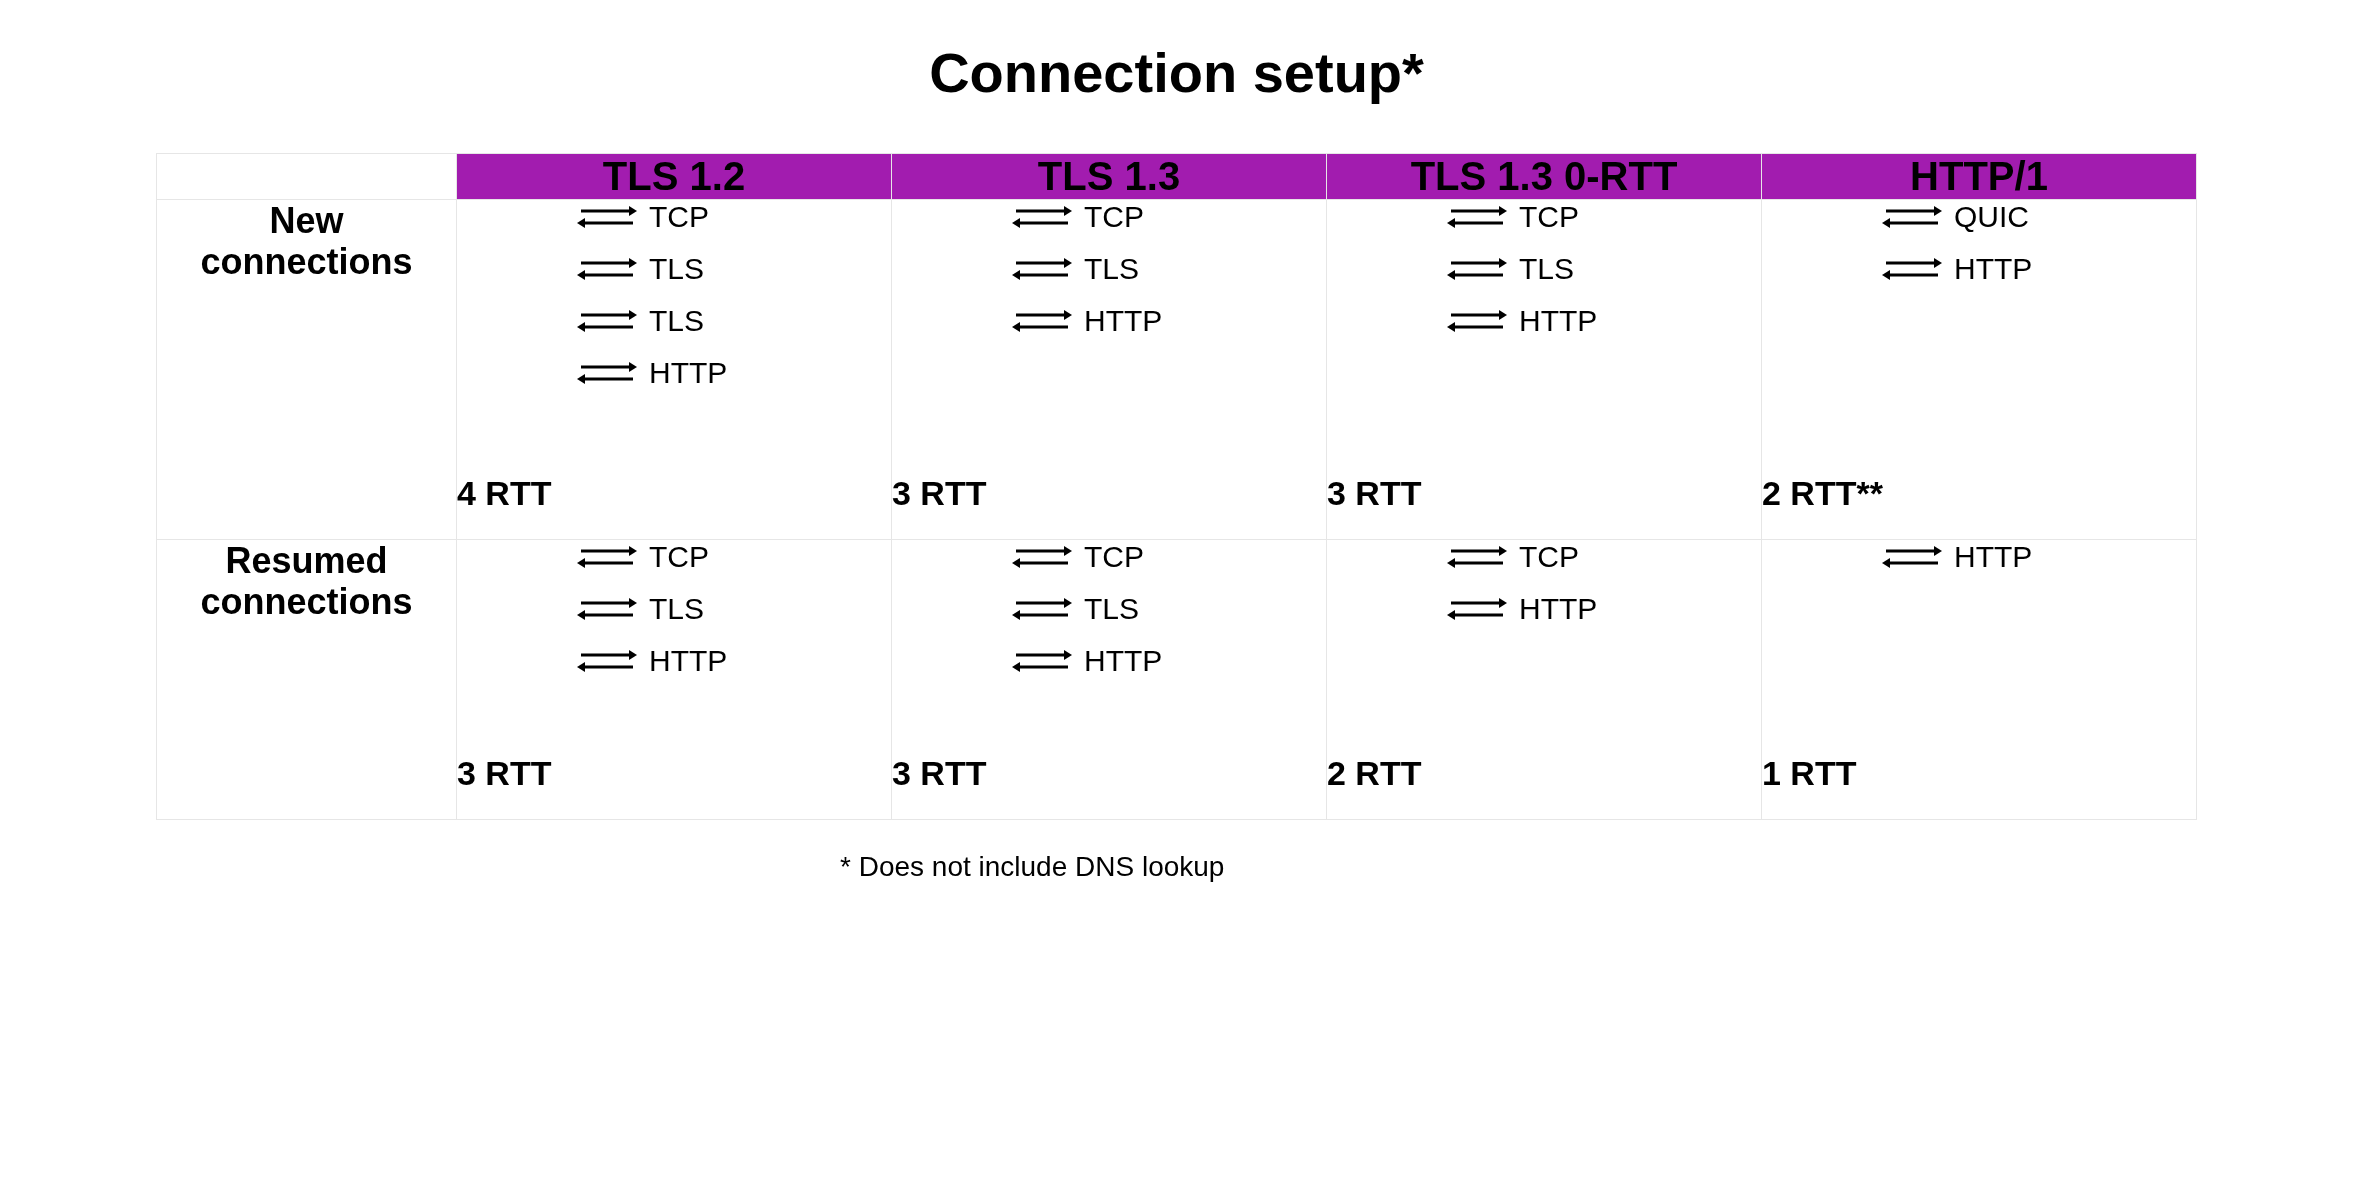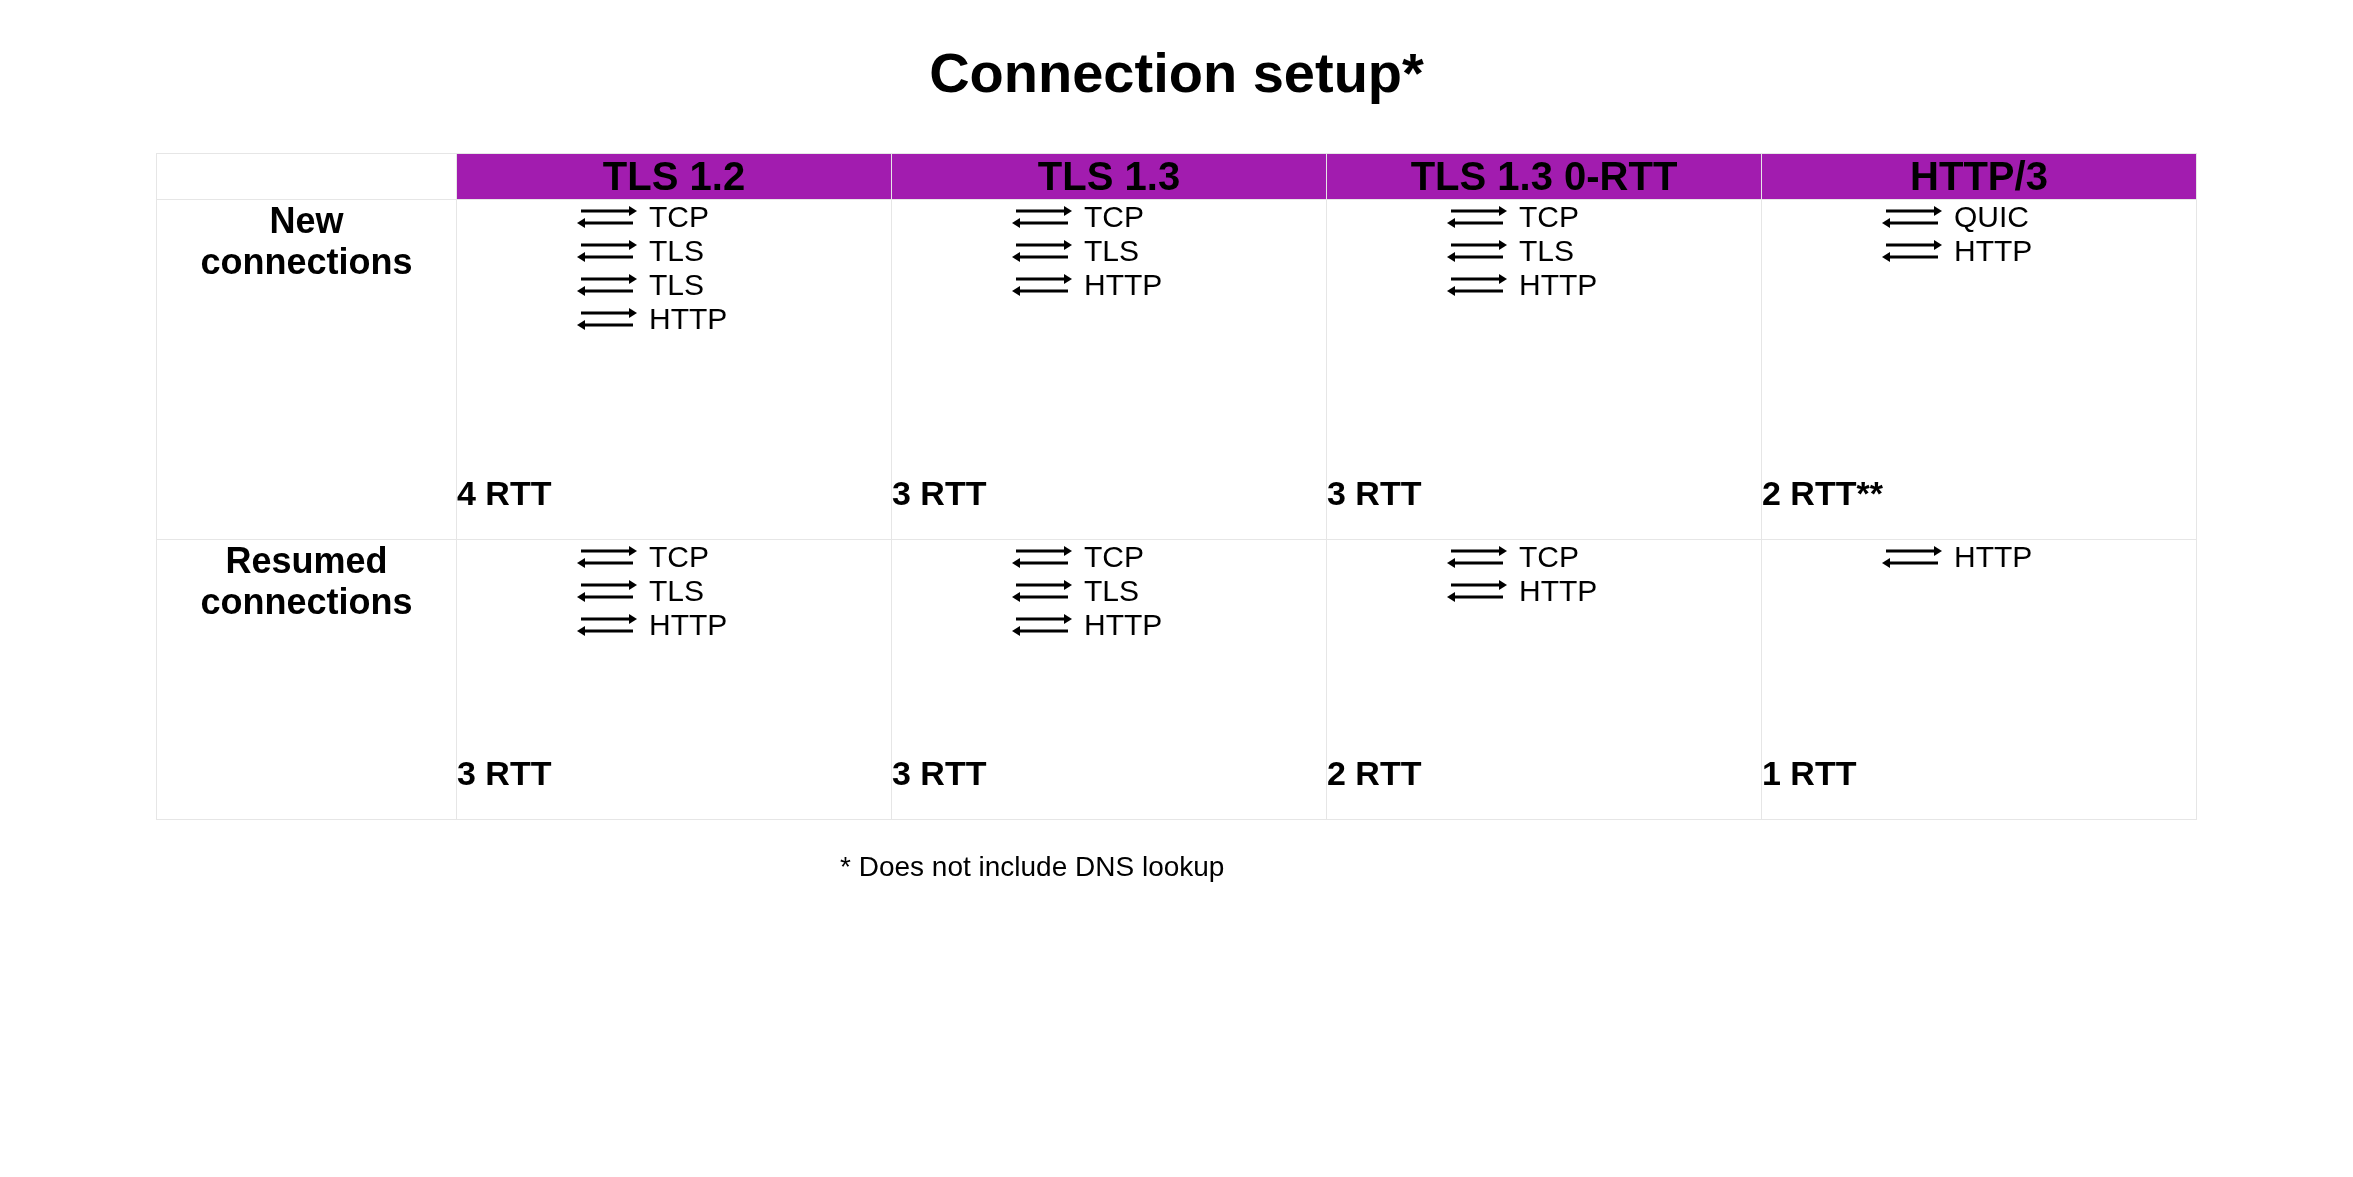--- a/index.html
+++ b/index.html
@@ -52,20 +52,21 @@
     vertical-align: middle;
   }
   .row-label .wrap { line-height: 1.15; }
   
   .body-cell {
     padding: 24px 0 10px 0;
   }
   .steps {
     display: flex;
     flex-direction: column;
+    gap: 18px;
     align-items: flex-start;
     padding-left: 120px;
     min-height: 240px;
   }
   .step {
     display: flex;
     align-items: center;
     gap: 12px;
     font-size: 30px;
   }
@@ -102,21 +103,21 @@
         <col class="col-proto">
         <col class="col-proto">
         <col class="col-proto">
     </colgroup>
     <thead>
       <tr>
         <th class="hdr-blank"></th>
         <th class="hdr-cell">TLS 1.2</th>
         <th class="hdr-cell">TLS 1.3</th>
         <th class="hdr-cell">TLS 1.3 0-RTT</th>
-        <th class="hdr-cell">HTTP/3</th>
+        <th class="hdr-cell">HTTP/1</th>
       </tr>
     </thead>
     <tbody>
 
       <tr>
         <th class="row-label">
           <div class="wrap">
             <div>New</div>
             <div>connections</div>
           </div>

